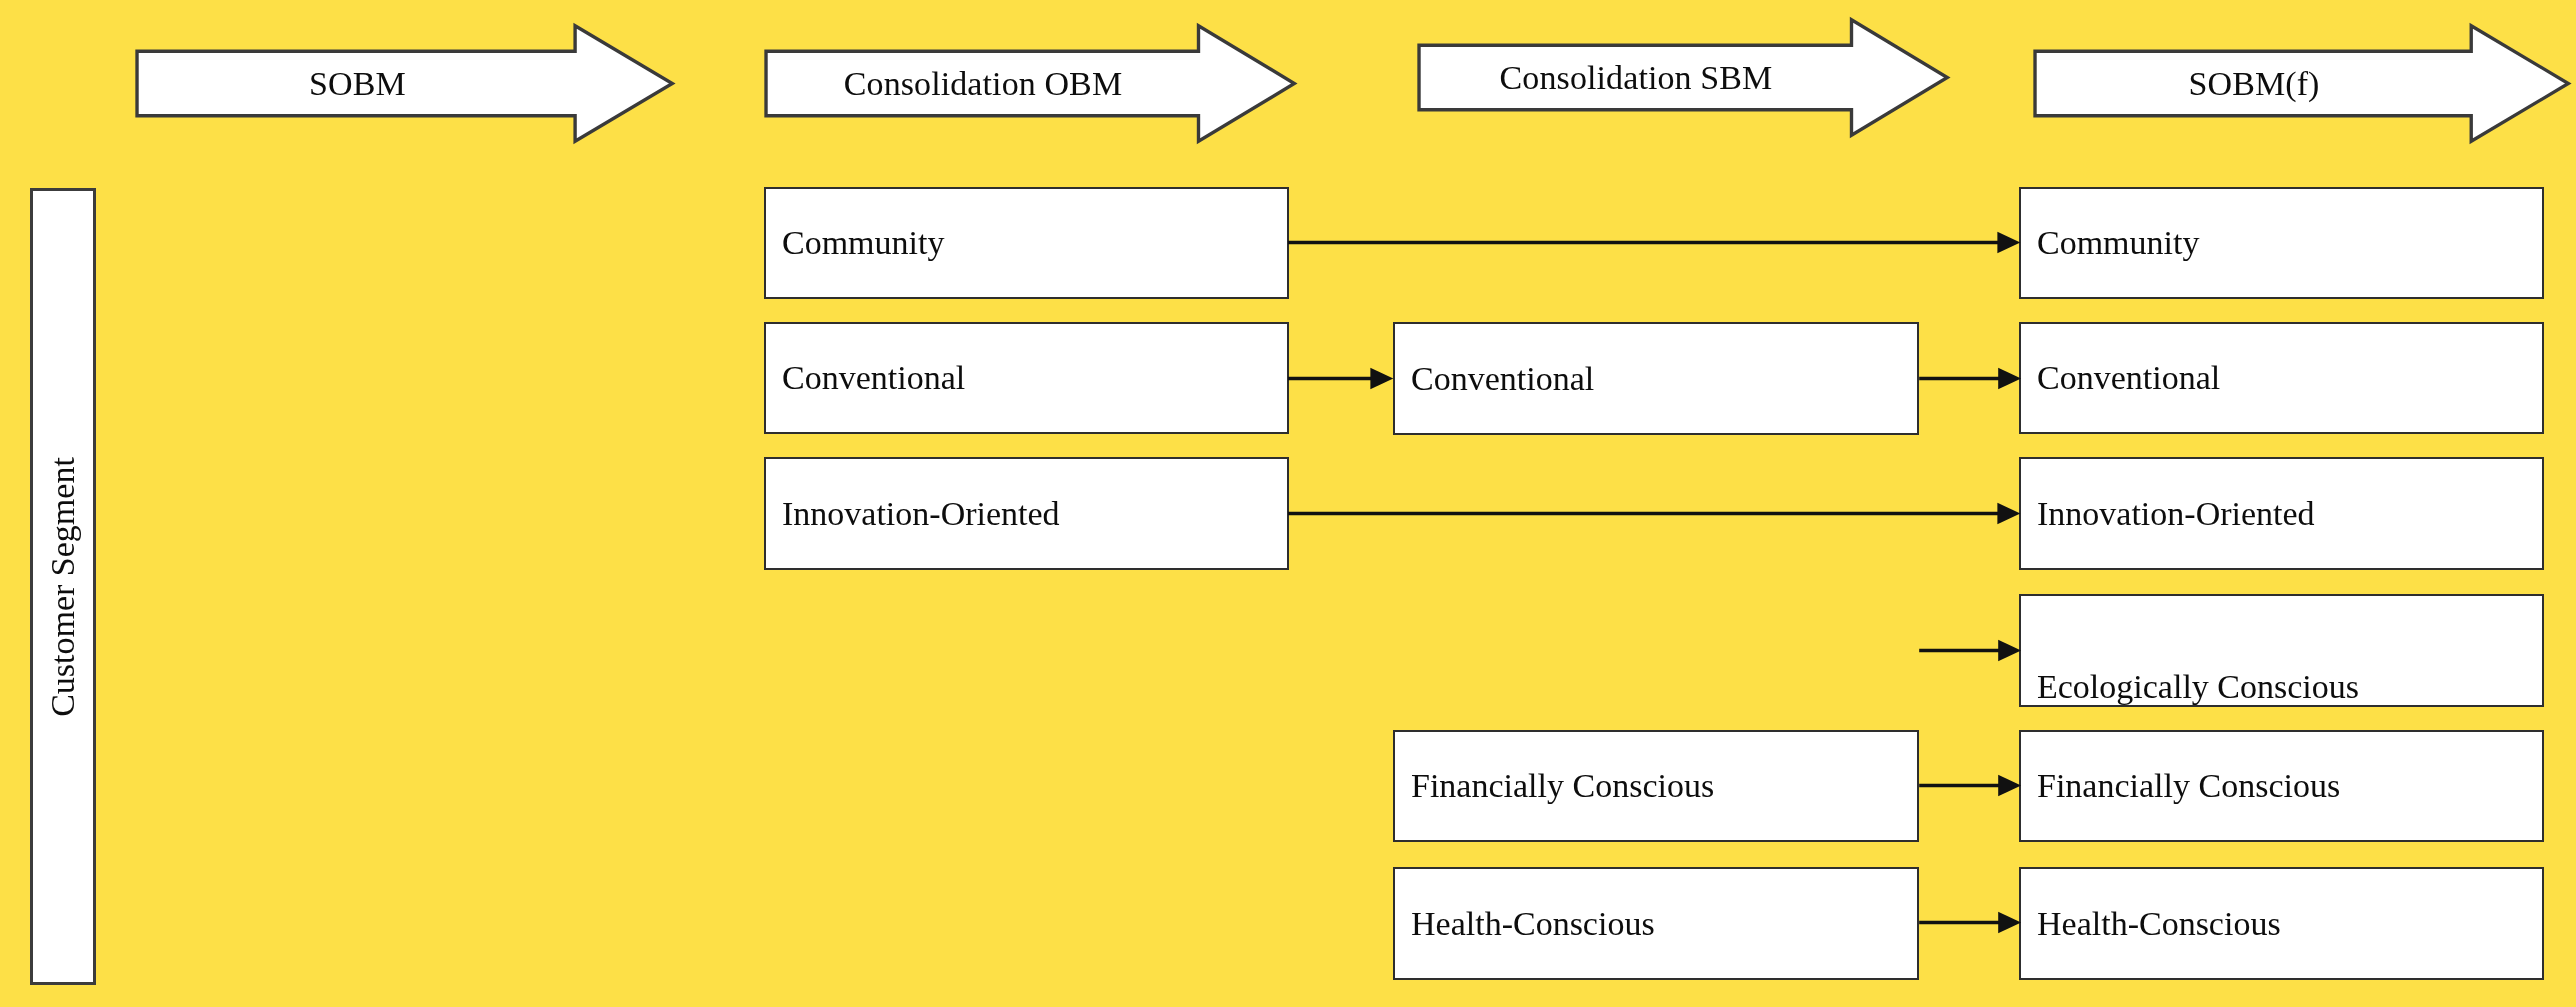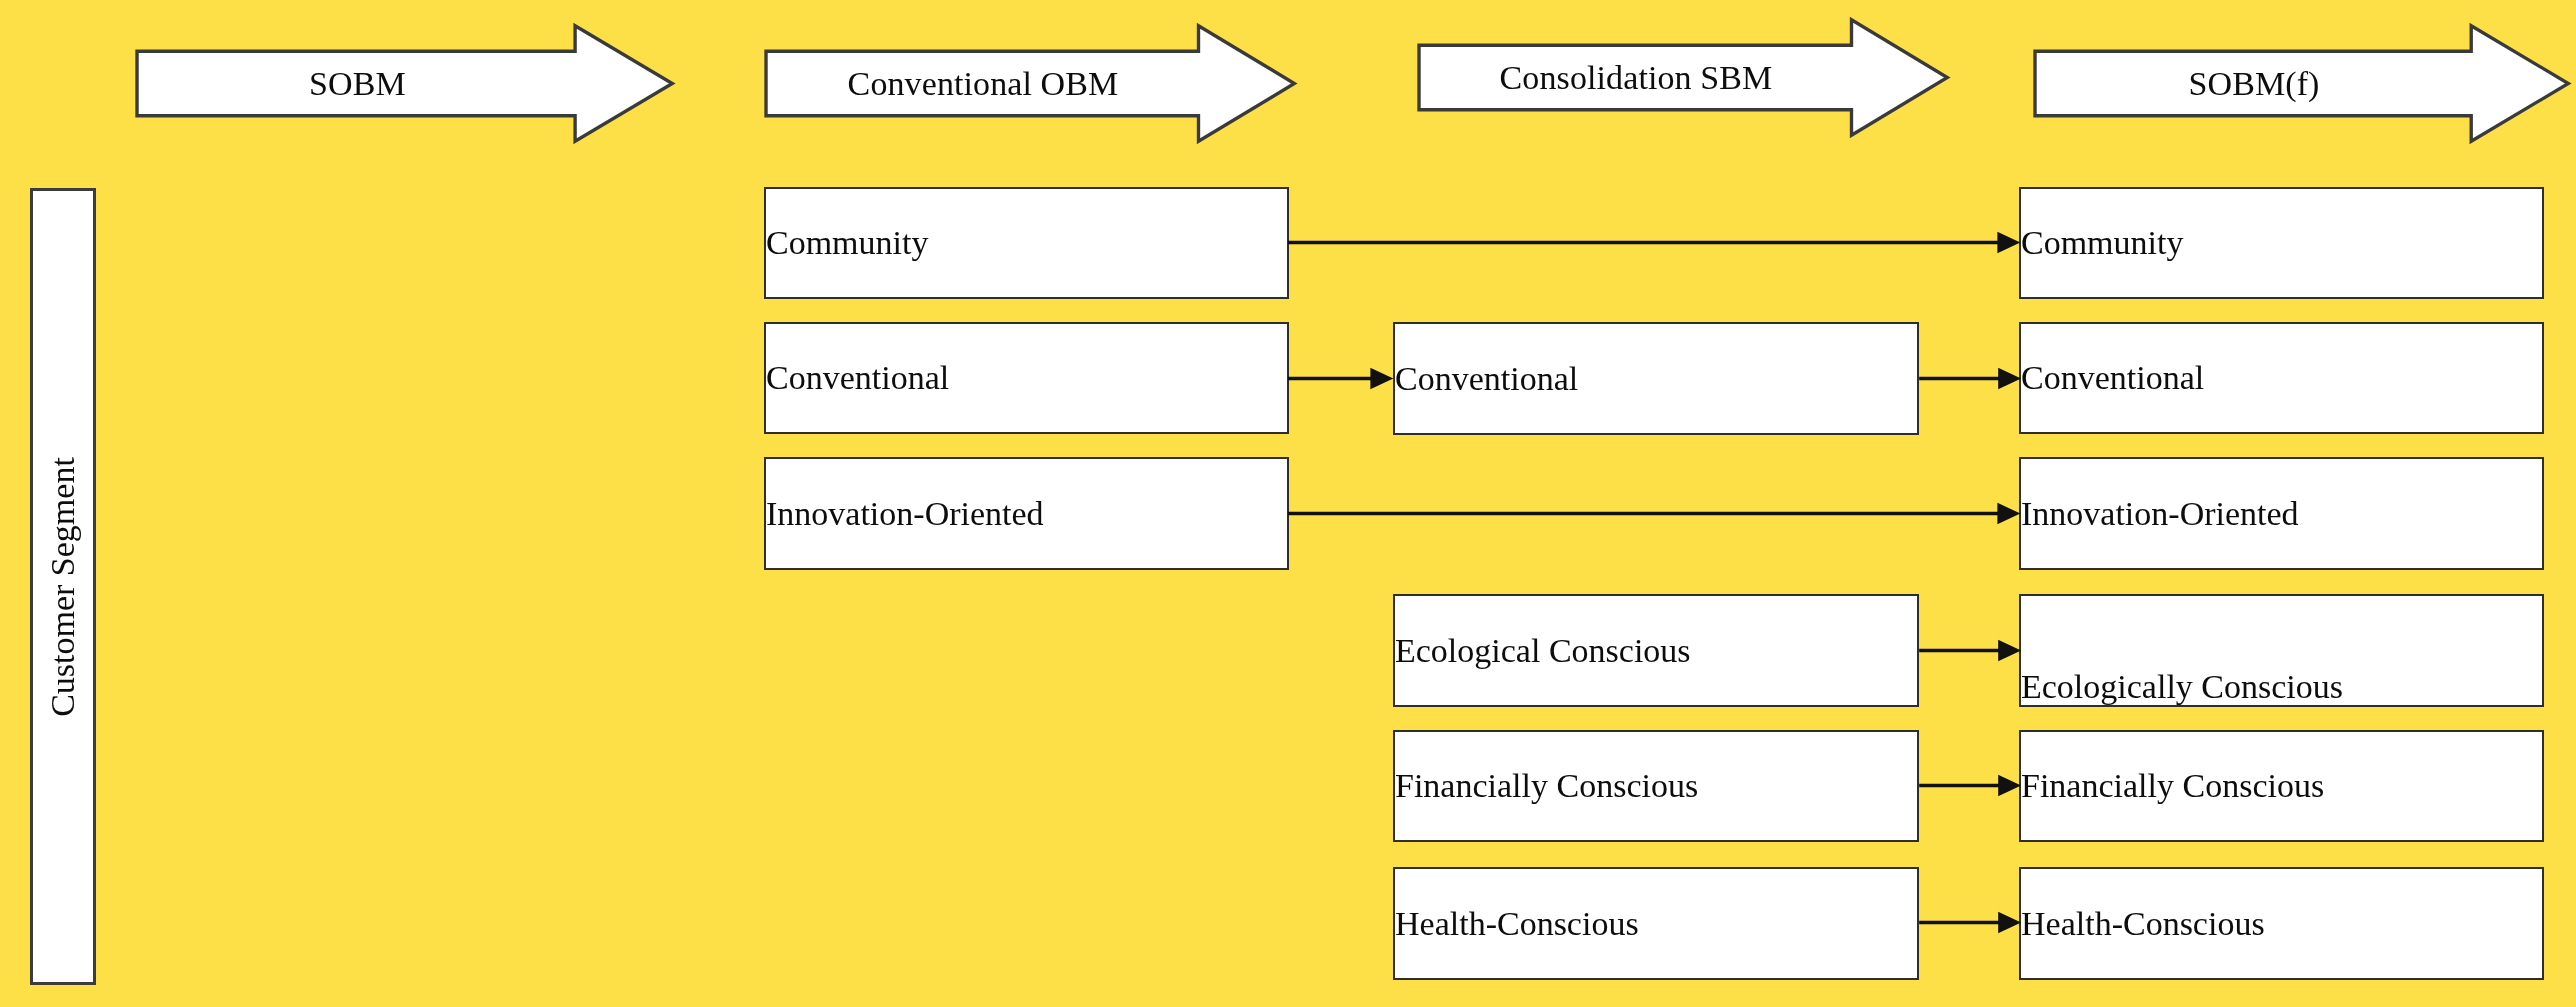--- a/index.html
+++ b/index.html
@@ -72,20 +72,21 @@
   
   .node-box {
     position: absolute;
     box-sizing: border-box;
     border: 2.7px solid #2e2e2e;
     background: #ffffff;
     display: flex;
     align-items: center;
   }
   .node-box-label {
+    padding-left: 16px;
     font-size: 34px;
     line-height: 1.05;
     white-space: nowrap;
     color: #0d0d0d;
   }
 
   
   .connector {
     position: absolute;
     pointer-events: none;
@@ -112,21 +113,21 @@
     <svg width="540" height="121" viewBox="0 0 800 180" preserveAspectRatio="none">
       <path class="arrow-shape" d="M 3 42 L 652 42 L 652 4 L 796 90 L 652 176 L 652 138 L 3 138 Z"></path>
     </svg>
     <div class="phase-arrow-label" style="width:445px;">SOBM</div>
   </div>
 
   <div class="phase-arrow" style="left:764px; top:23px; width:533px; height:121px;">
     <svg width="533" height="121" viewBox="0 0 790 180" preserveAspectRatio="none">
       <path class="arrow-shape" d="M 3 42 L 644 42 L 644 4 L 786 90 L 644 176 L 644 138 L 3 138 Z"></path>
     </svg>
-    <div class="phase-arrow-label" style="width:438px;">Conventional OBM</div>
+    <div class="phase-arrow-label" style="width:438px;">Consolidation OBM</div>
   </div>
 
   <div class="phase-arrow" style="left:1393px; top:17px; width:533px; height:121px;margin-left:24px;">
     <svg width="533" height="121" viewBox="0 0 790 180" preserveAspectRatio="none">
       <path class="arrow-shape" d="M 3 42 L 644 42 L 644 4 L 786 90 L 644 176 L 644 138 L 3 138 Z"></path>
     </svg>
     <div class="phase-arrow-label" style="width:438px;">Consolidation SBM</div>
   </div>
 
   <div class="phase-arrow" style="left:2019px; top:23px; width:538px; height:121px;margin-left:14px;">
@@ -149,23 +150,20 @@
   </div>
 
   <div class="node-box" style="left:764px; top:457px; width:525px; height:113px;">
     <span class="node-box-label">Innovation-Oriented</span>
   </div>
 
   <div class="node-box" style="left:1393px; top:322px; width:526px; height:113px;">
     <span class="node-box-label">Conventional</span>
   </div>
 
-  <div class="node-box" style="left:1393px; top:594px; width:526px; height:113px;">
-    <span class="node-box-label">Ecological Conscious</span>
-  </div>
 
   <div class="node-box" style="left:1393px; top:730px; width:526px; height:112px;">
     <span class="node-box-label">Financially Conscious</span>
   </div>
 
   <div class="node-box" style="left:1393px; top:867px; width:526px; height:113px;">
     <span class="node-box-label">Health-Conscious</span>
   </div>
 
   <div class="node-box" style="left:2019px; top:187px; width:525px; height:112px;">

